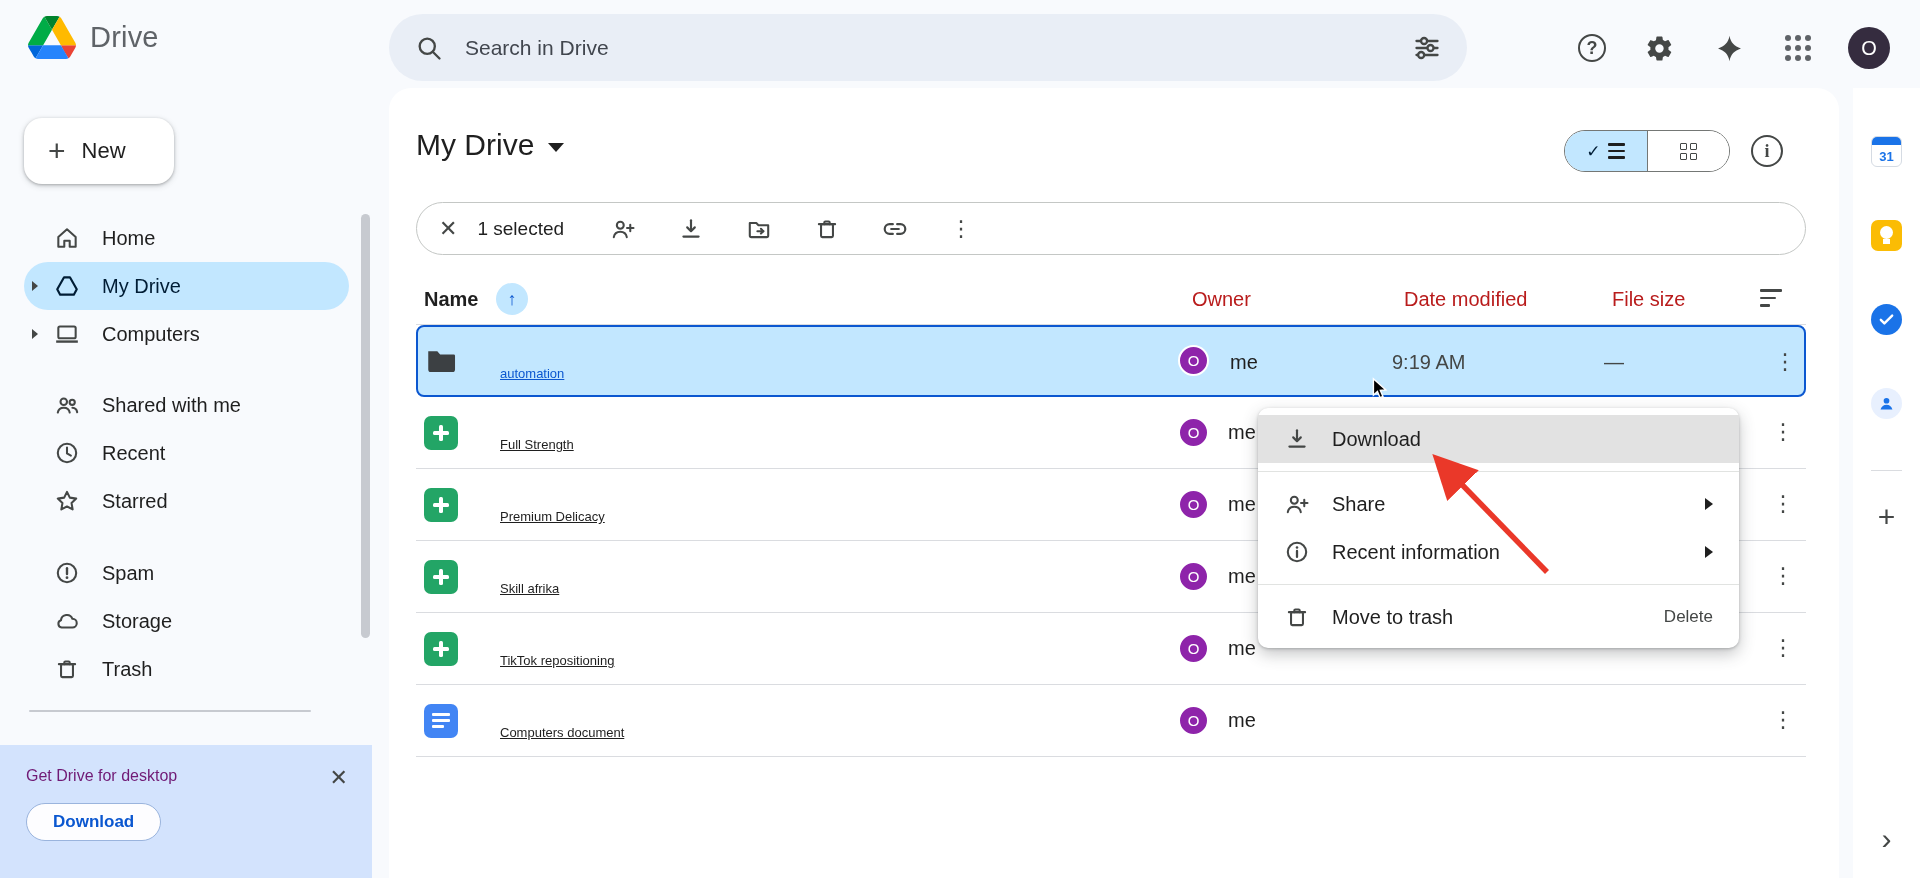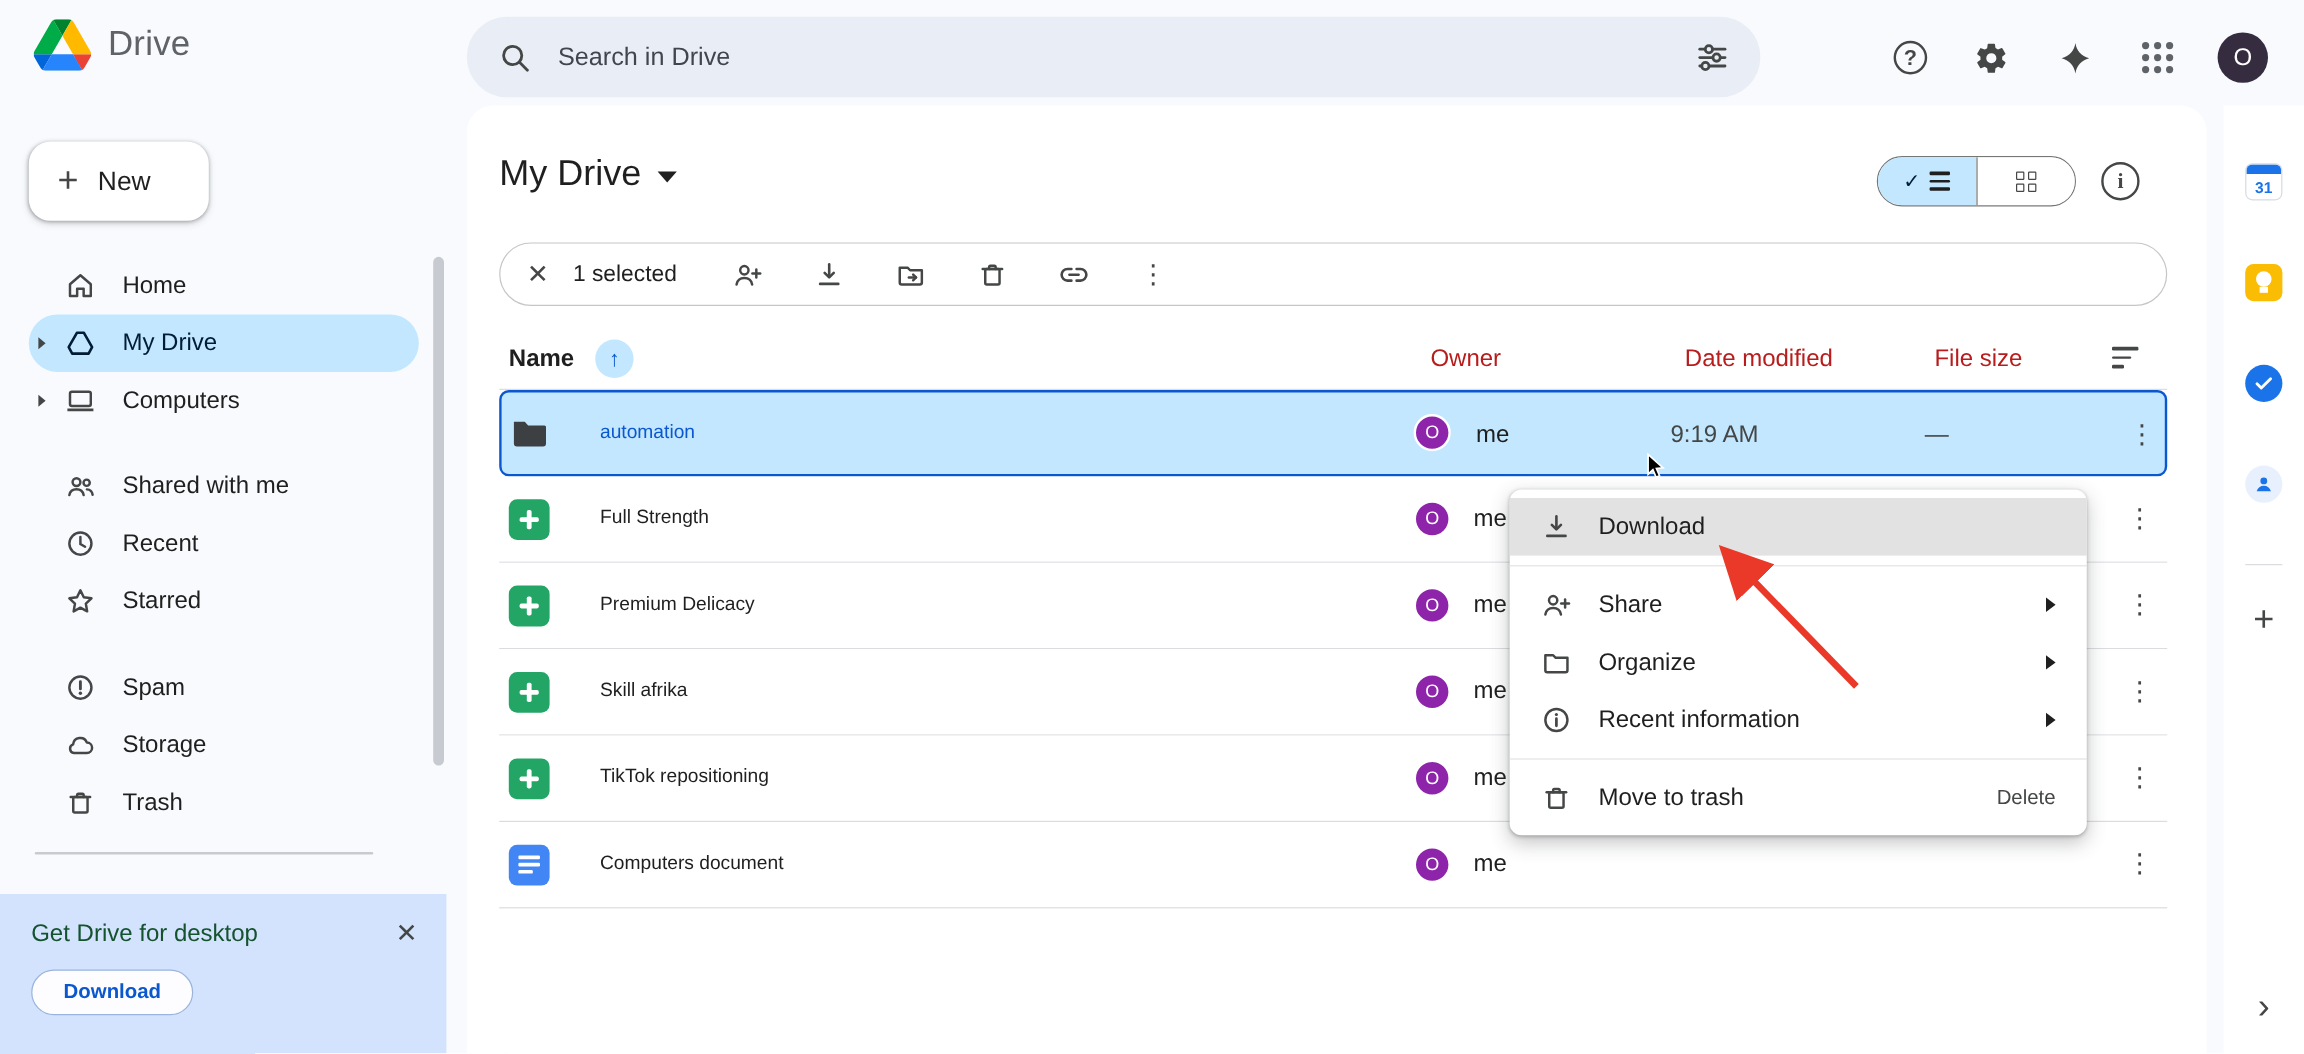--- a/index.html
+++ b/index.html
@@ -62,21 +62,21 @@
   .nav-item .nicon svg { width:100%; height:100%; }
   .nav-caret { position:absolute; left:8px; top:19px; width:0; height:0;
                border-top:5px solid transparent; border-bottom:5px solid transparent; border-left:6px solid #444746; }
   .nav-gap-a { margin-top:23px; }
   .nav-gap-b { margin-top:24px; }
 
   .side-divider { position:absolute; left:29px; top:710px; width:282px; height:2px; background:#c7cad0; border-radius:1px; }
   .scroll-thumb { position:absolute; left:361px; top:214px; width:9px; height:424px; background:#c7cad0; border-radius:5px; cursor:pointer; }
 
   .banner { position:absolute; left:0; bottom:0; width:372px; height:133px; background:#D3E3FD; padding:22px 26px; }
-  .banner .btitle { font-size:20px; color:#14532d; }
+  .banner .btitle { font-size:16px; color:#701a75; }
   .banner .bclose { position:absolute; right:24px; top:20px; font-size:22px; color:#444746; cursor:pointer; }
   .banner .bbtn { margin-top:18px; display:inline-block; padding:8px 26px; border-radius:999px; background:#fdfdff;
                   border:1px solid #9ab4dd; color:#0b57d0; font-size:17px; font-weight:bold; cursor:pointer; }
 
   
   .content { position:absolute; left:389px; top:88px; width:1450px; bottom:0; background:#fff; border-radius:22px 22px 0 0; }
   .page-title { position:absolute; left:27px; top:40px; display:flex; align-items:center; gap:14px; cursor:pointer; }
   .page-title .ttext { font-size:30px; color:#1f1f1f; }
   .caret-down { width:0; height:0; border-left:8px solid transparent; border-right:8px solid transparent; border-top:9px solid #1f1f1f; margin-top:4px; }
 
@@ -121,21 +121,21 @@
   .row.selected .ficon { top:17px; left:6px; }
   .ficon.folder { background:transparent; }
   .ficon.folder svg { width:34px; height:34px; }
   .ficon.sheet { background:#23A566; }
   .ficon.doc { background:#4285F4; }
   .ficon .bar { position:absolute; background:#fff; border-radius:1.5px; }
   .ficon .bar.h { width:16px; height:4px; left:9px; top:15px; }
   .ficon .bar.v { width:4px; height:16px; left:15px; top:9px; }
   .ficon .line { position:absolute; left:8px; width:18px; height:3px; background:#fff; border-radius:1px; }
   .ficon .line.l1 { top:9px; } .ficon .line.l2 { top:15px; } .ficon .line.l3 { top:21px; width:12px; }
-  .fname { position:absolute; left:84px; top:0; line-height:70px; font-size:16px; color:#1f1f1f; }
+  .fname { position:absolute; left:84px; top:13px; line-height:70px; font-size:13px; color:#1f1f1f;text-decoration:underline; }
   .row.selected .fname { color:#0b57d0; line-height:68px; left:82px; }
   .owner-av { position:absolute; left:762px; top:20px; width:31px; height:31px; border-radius:50%; background:#8e24aa;
               border:2px solid #fff; color:#fff; font-size:15px; display:flex; align-items:center; justify-content:center; }
   .row.selected .owner-av { top:18px; left:760px; }
   .fowner { position:absolute; left:812px; top:0; line-height:70px; font-size:20px; color:#1f1f1f; }
   .fdate { position:absolute; left:974px; top:0; line-height:70px; font-size:20px; color:#444746; }
   .fsize { position:absolute; left:1186px; top:0; line-height:70px; font-size:20px; color:#444746; }
   .kebab { position:absolute; left:1348px; top:0; line-height:70px; font-size:22px; color:#444746; padding:0 8px; cursor:pointer; }
 
   
@@ -531,29 +531,20 @@
               <path d="M3.5 19.5c.6-3.3 3-5 6-5s5.4 1.7 6 5"></path>
               <line x1="18.7" y1="8" x2="18.7" y2="14"></line>
               <line x1="15.7" y1="11" x2="21.7" y2="11"></line>
             </svg>
         </span>
         <span>Share</span>
         <span class="msub"></span>
       </div>
       <div class="mitem">
         <span class="micon">
-          <svg viewBox="0 0 24 24" fill="none" stroke="#444746" stroke-width="1.9" stroke-linejoin="round">
-              <path d="M3.5 6.5h6l2 2h9V18a1.5 1.5 0 01-1.5 1.5H5A1.5 1.5 0 013.5 18z"></path>
-            </svg>
-        </span>
-        <span>Organize</span>
-        <span class="msub"></span>
-      </div>
-      <div class="mitem">
-        <span class="micon">
           <svg viewBox="0 0 24 24" fill="none" stroke="#444746" stroke-width="1.9" stroke-linecap="round">
               <circle cx="12" cy="12" r="8.5"></circle>
               <line x1="12" y1="11" x2="12" y2="16.5" stroke-width="2.1"></line>
               <circle cx="12" cy="7.8" r="1.2" fill="#444746" stroke="none"></circle>
             </svg>
         </span>
         <span>Recent information</span>
         <span class="msub"></span>
       </div>
       <div class="msep"></div>

